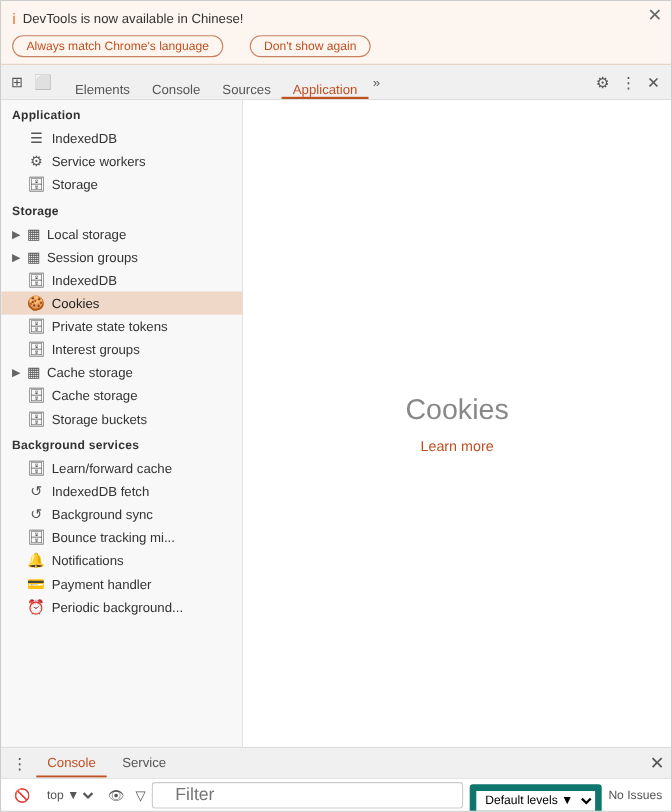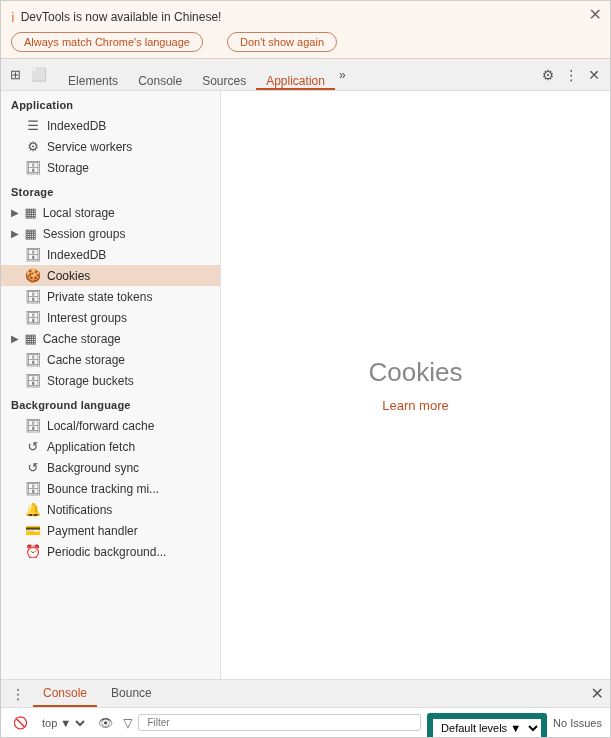--- a/index.html
+++ b/index.html
@@ -231,26 +231,27 @@
       background: none; border: none;
       font-size: 12px; color: #555;
       cursor: pointer; padding: 2px 4px;
     }
     .console-bar-select {
       font-size: 11px;
       border: none;
       background: transparent;
       color: #555;
       cursor: pointer;
+      text-align: right;
     }
     .console-filter-input {
       border: 1px solid #ccc;
       border-radius: 3px;
-      padding: 2px 8px;
-      font-size: 10px;
+      padding: 2px 20px;
+      font-size: 16px;
       flex: 1;
       outline: none;
     }
     .filter-icon { color: #555; font-size: 12px; }
     .no-issues {
       font-size: 11px;
       color: #555;
     }
     .level-select {
       border: 6px solid #0f766e;
@@ -365,29 +366,29 @@
     <div class="sidebar-item">
       <span class="item-icon">🗄</span>
       <span>Cache storage</span>
     </div>
 
     <div class="sidebar-item">
       <span class="item-icon">🗄</span>
       <span>Storage buckets</span>
     </div>
 
-    <div class="sidebar-section-header">Background language</div>
-
-    <div class="sidebar-item">
-      <span class="item-icon">🗄</span>
-      <span>Local/forward cache</span>
+    <div class="sidebar-section-header">Background services</div>
+
+    <div class="sidebar-item">
+      <span class="item-icon">🗄</span>
+      <span>Learn/forward cache</span>
     </div>
     <div class="sidebar-item">
       <span class="item-icon">↺</span>
-      <span>Application fetch</span>
+      <span>IndexedDB fetch</span>
     </div>
     <div class="sidebar-item">
       <span class="item-icon">↺</span>
       <span>Background sync</span>
     </div>
     <div class="sidebar-item">
       <span class="item-icon">🗄</span>
       <span>Bounce tracking mi...</span>
     </div>
     <div class="sidebar-item">
@@ -411,21 +412,21 @@
   </div>
 
 </div>
 
 <div class="bottom-bar">
   <button class="bottom-more">⋮</button>
   <div class="bottom-tab active">
     <span>Console</span>
   </div>
   <div class="bottom-tab">
-    <span>Bounce</span>
+    <span>Service</span>
   </div>
   <div class="bottom-spacer"></div>
   <button class="bottom-close">✕</button>
 </div>
 
 <div class="console-bar">
   <button class="console-bar-btn">🚫</button>
   <select class="console-bar-select">
     <option>top ▼</option>
   </select>

